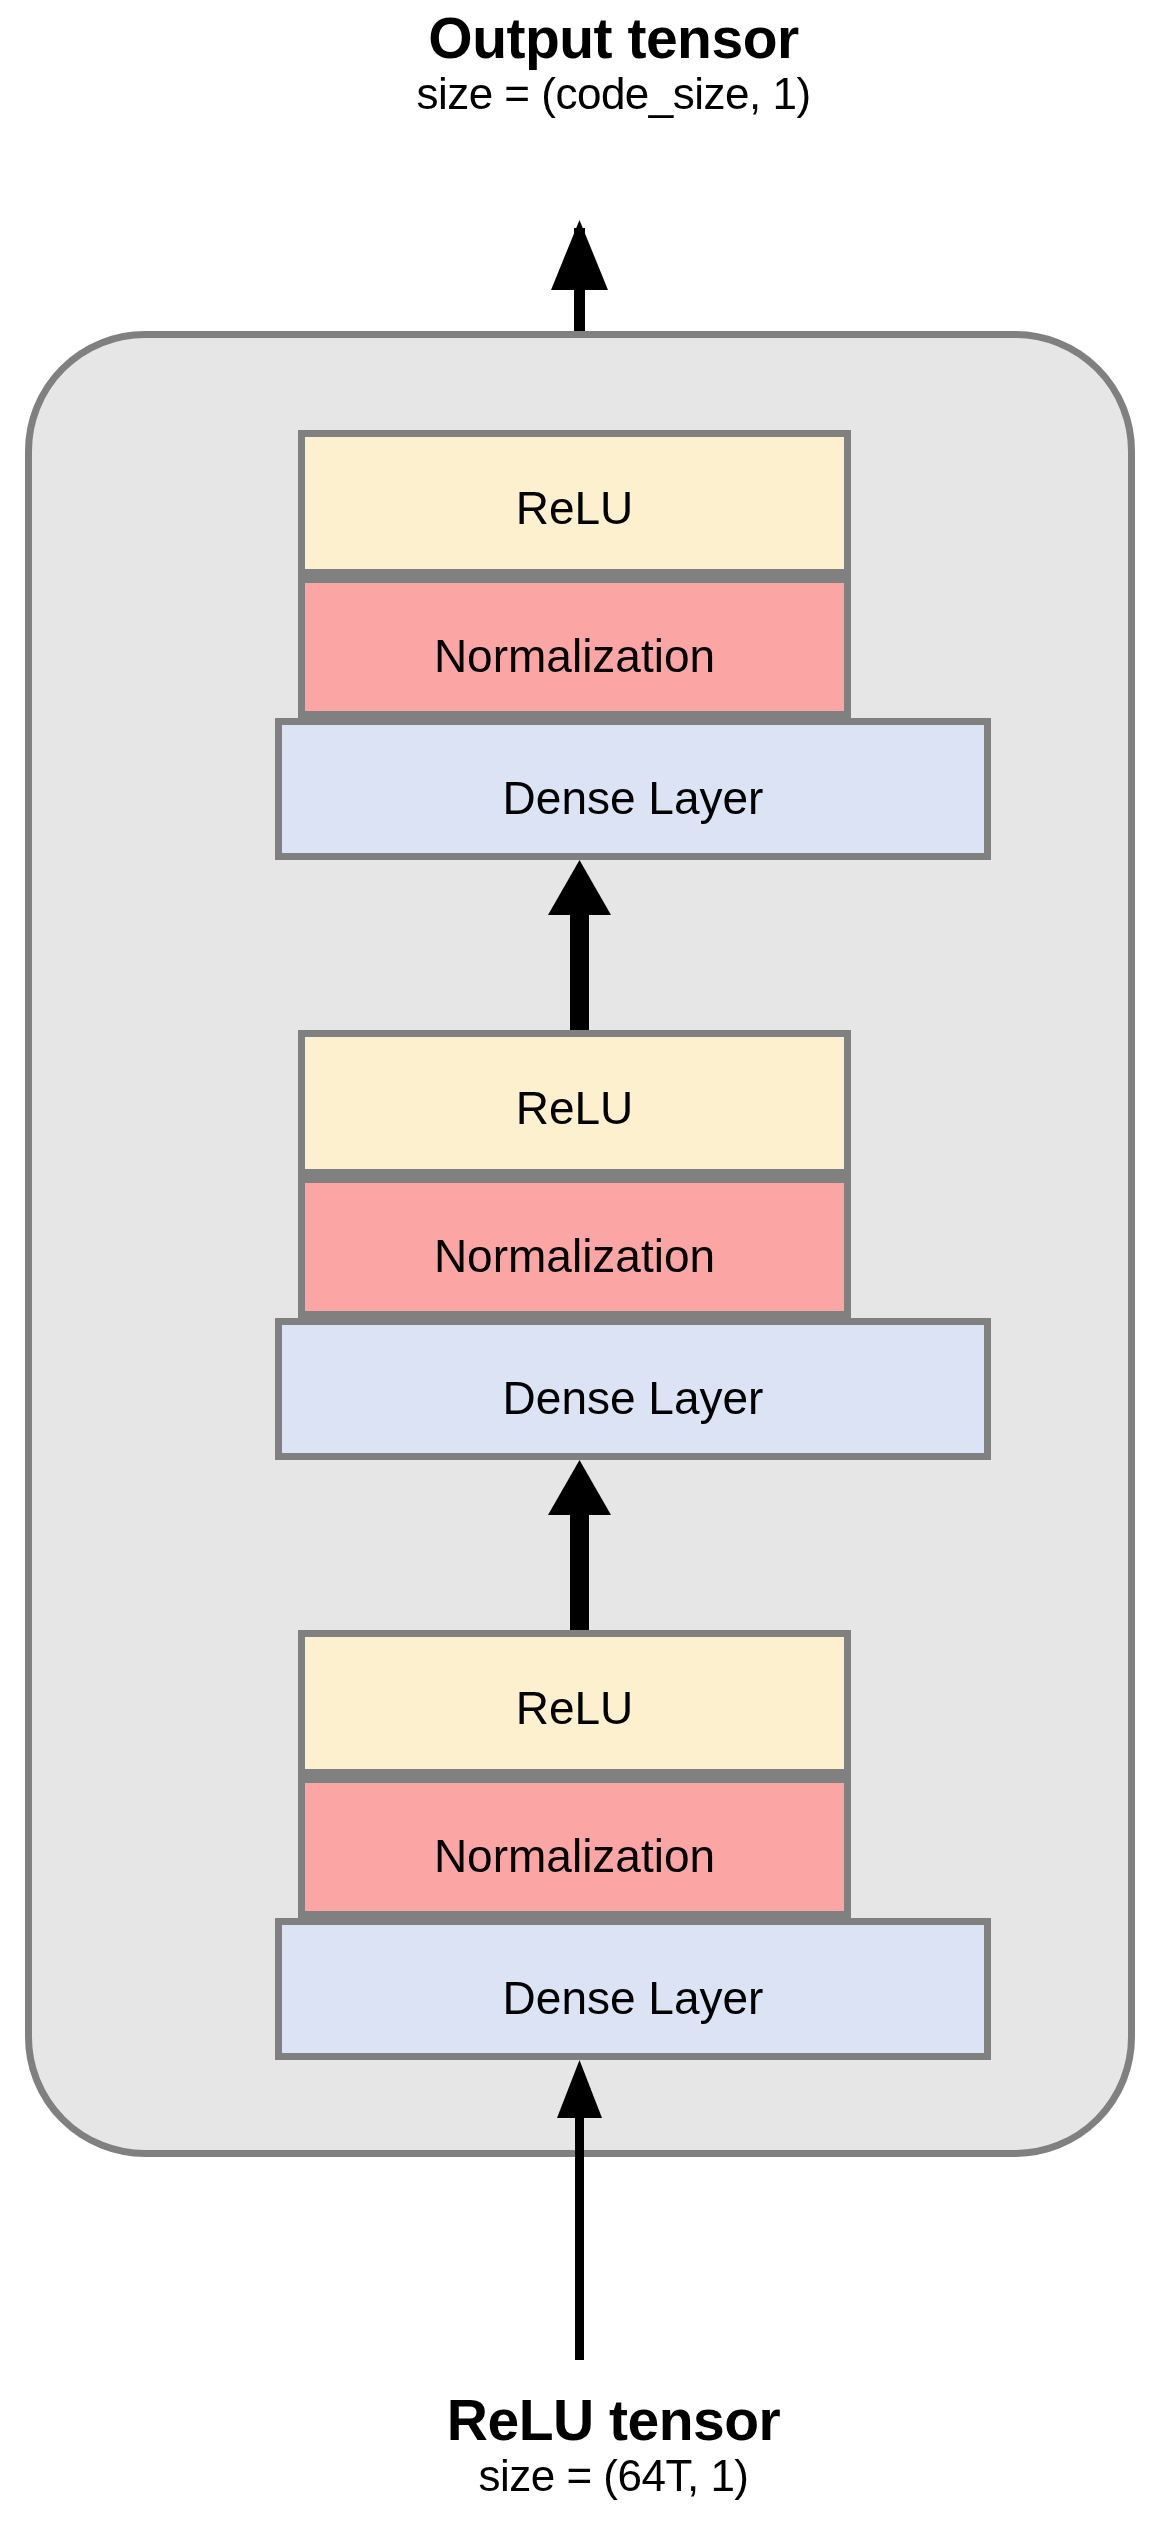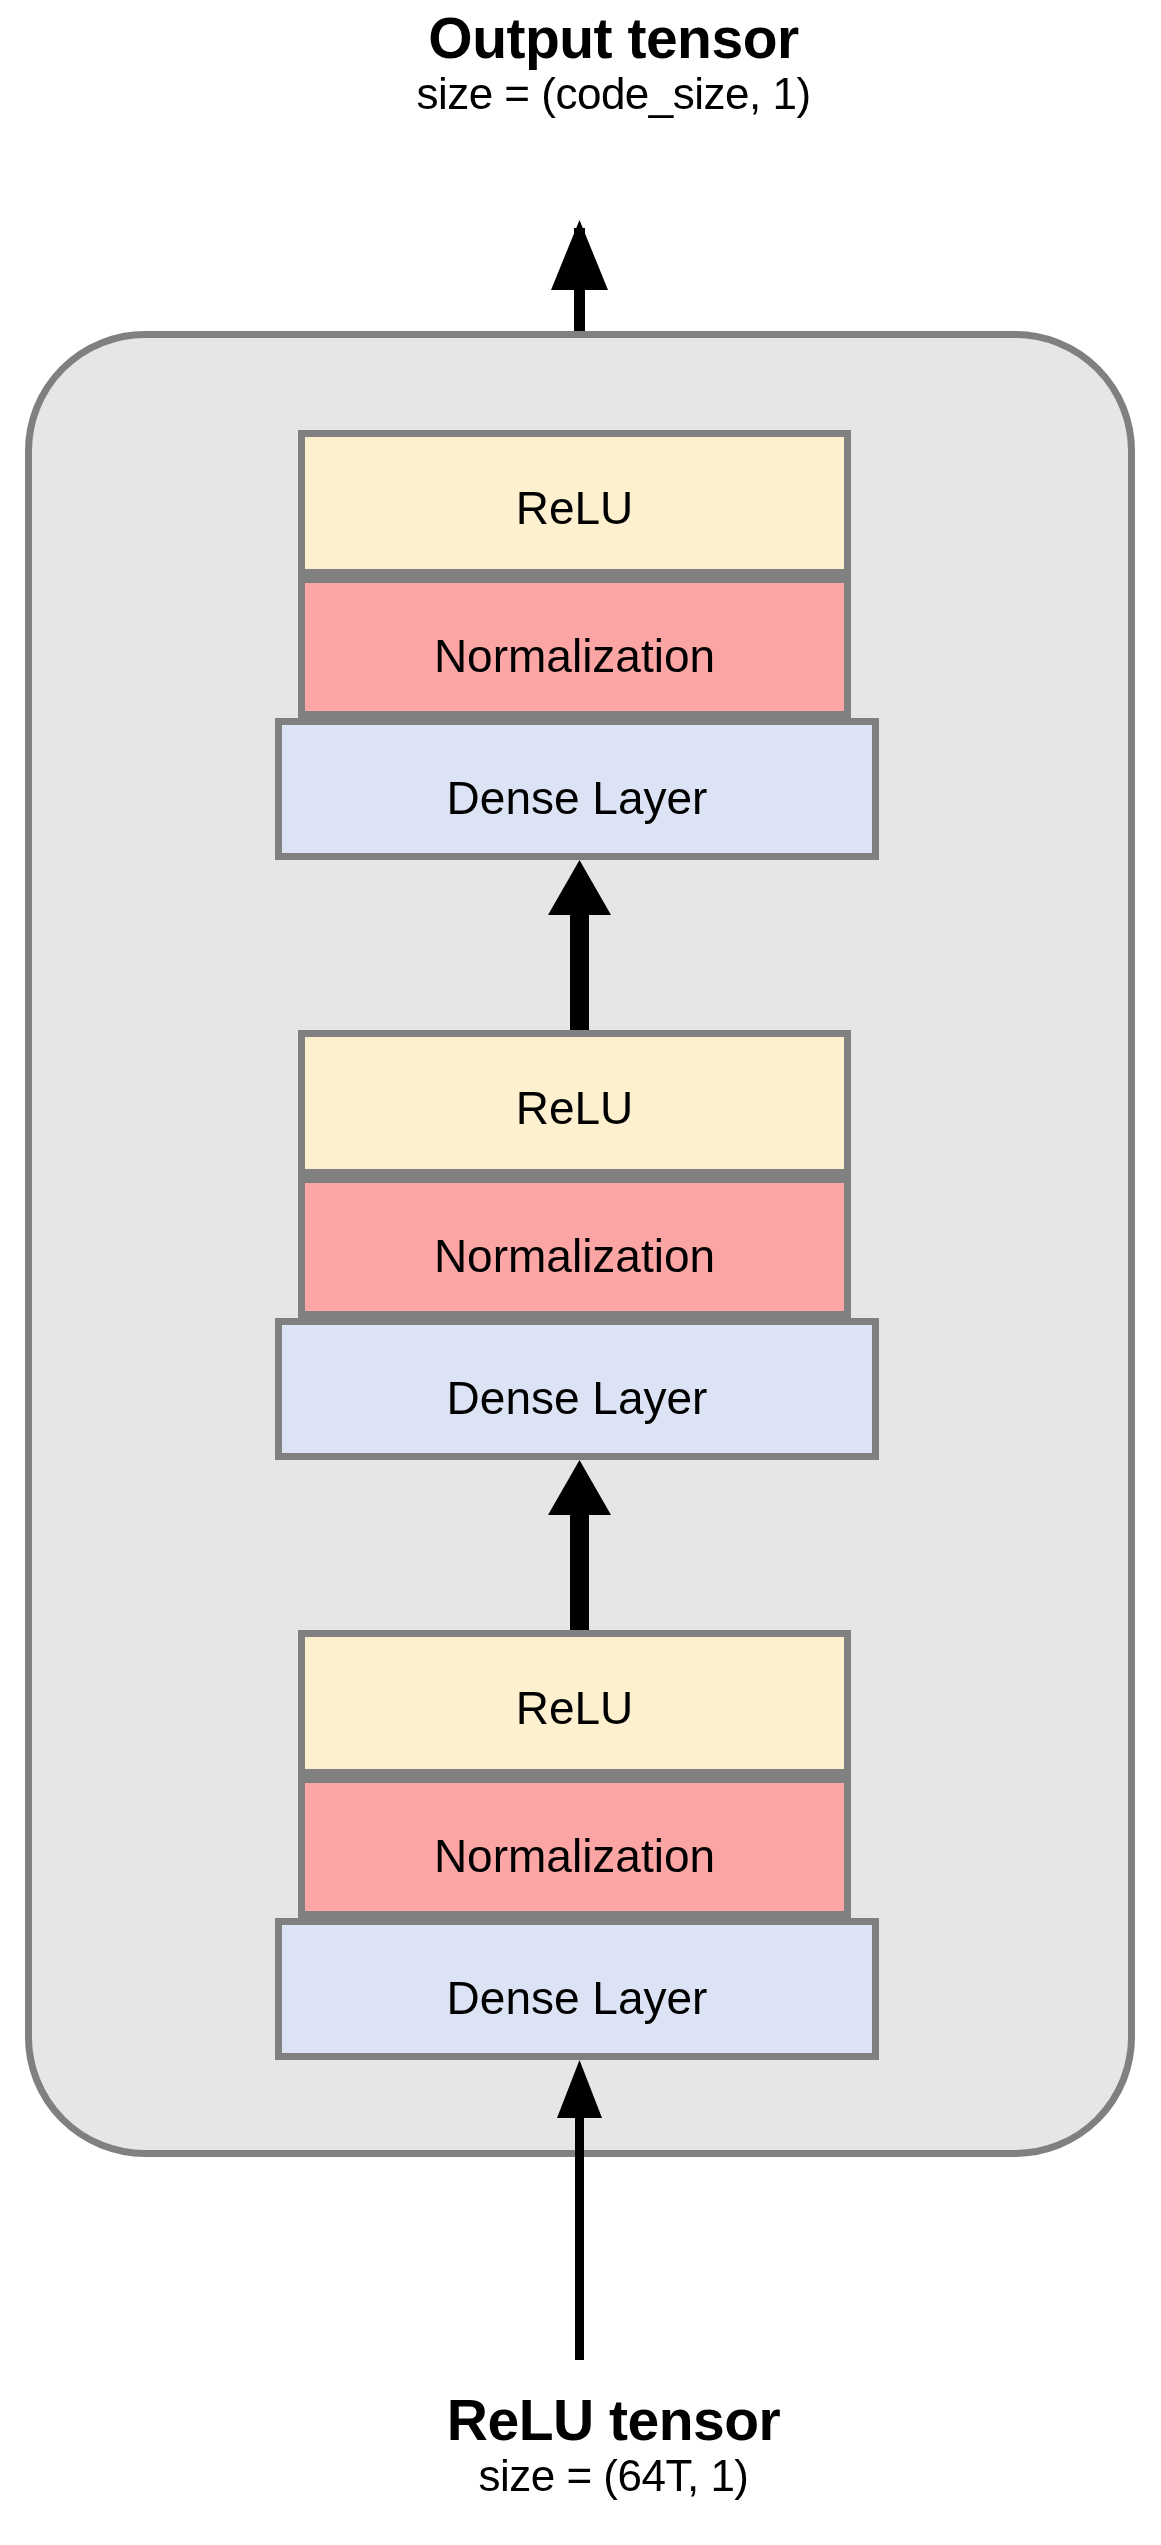--- a/index.html
+++ b/index.html
@@ -100,21 +100,21 @@
     width: 553px;
     height: 142px;
     background: #fca5a5;
   }
   .layer-norm .box-label { top: 46px; }
 
   
   .layer-dense {
     left: 275px;
     top: 288px;
-    width: 604px;
+    width: 716px;
     height: 142px;
     background: #dbe3f4;
   }
   .layer-dense .box-label { top: 46px; }
 
   
   .arrow {
     position: absolute;
     left: 0;
     width: 1161px;

